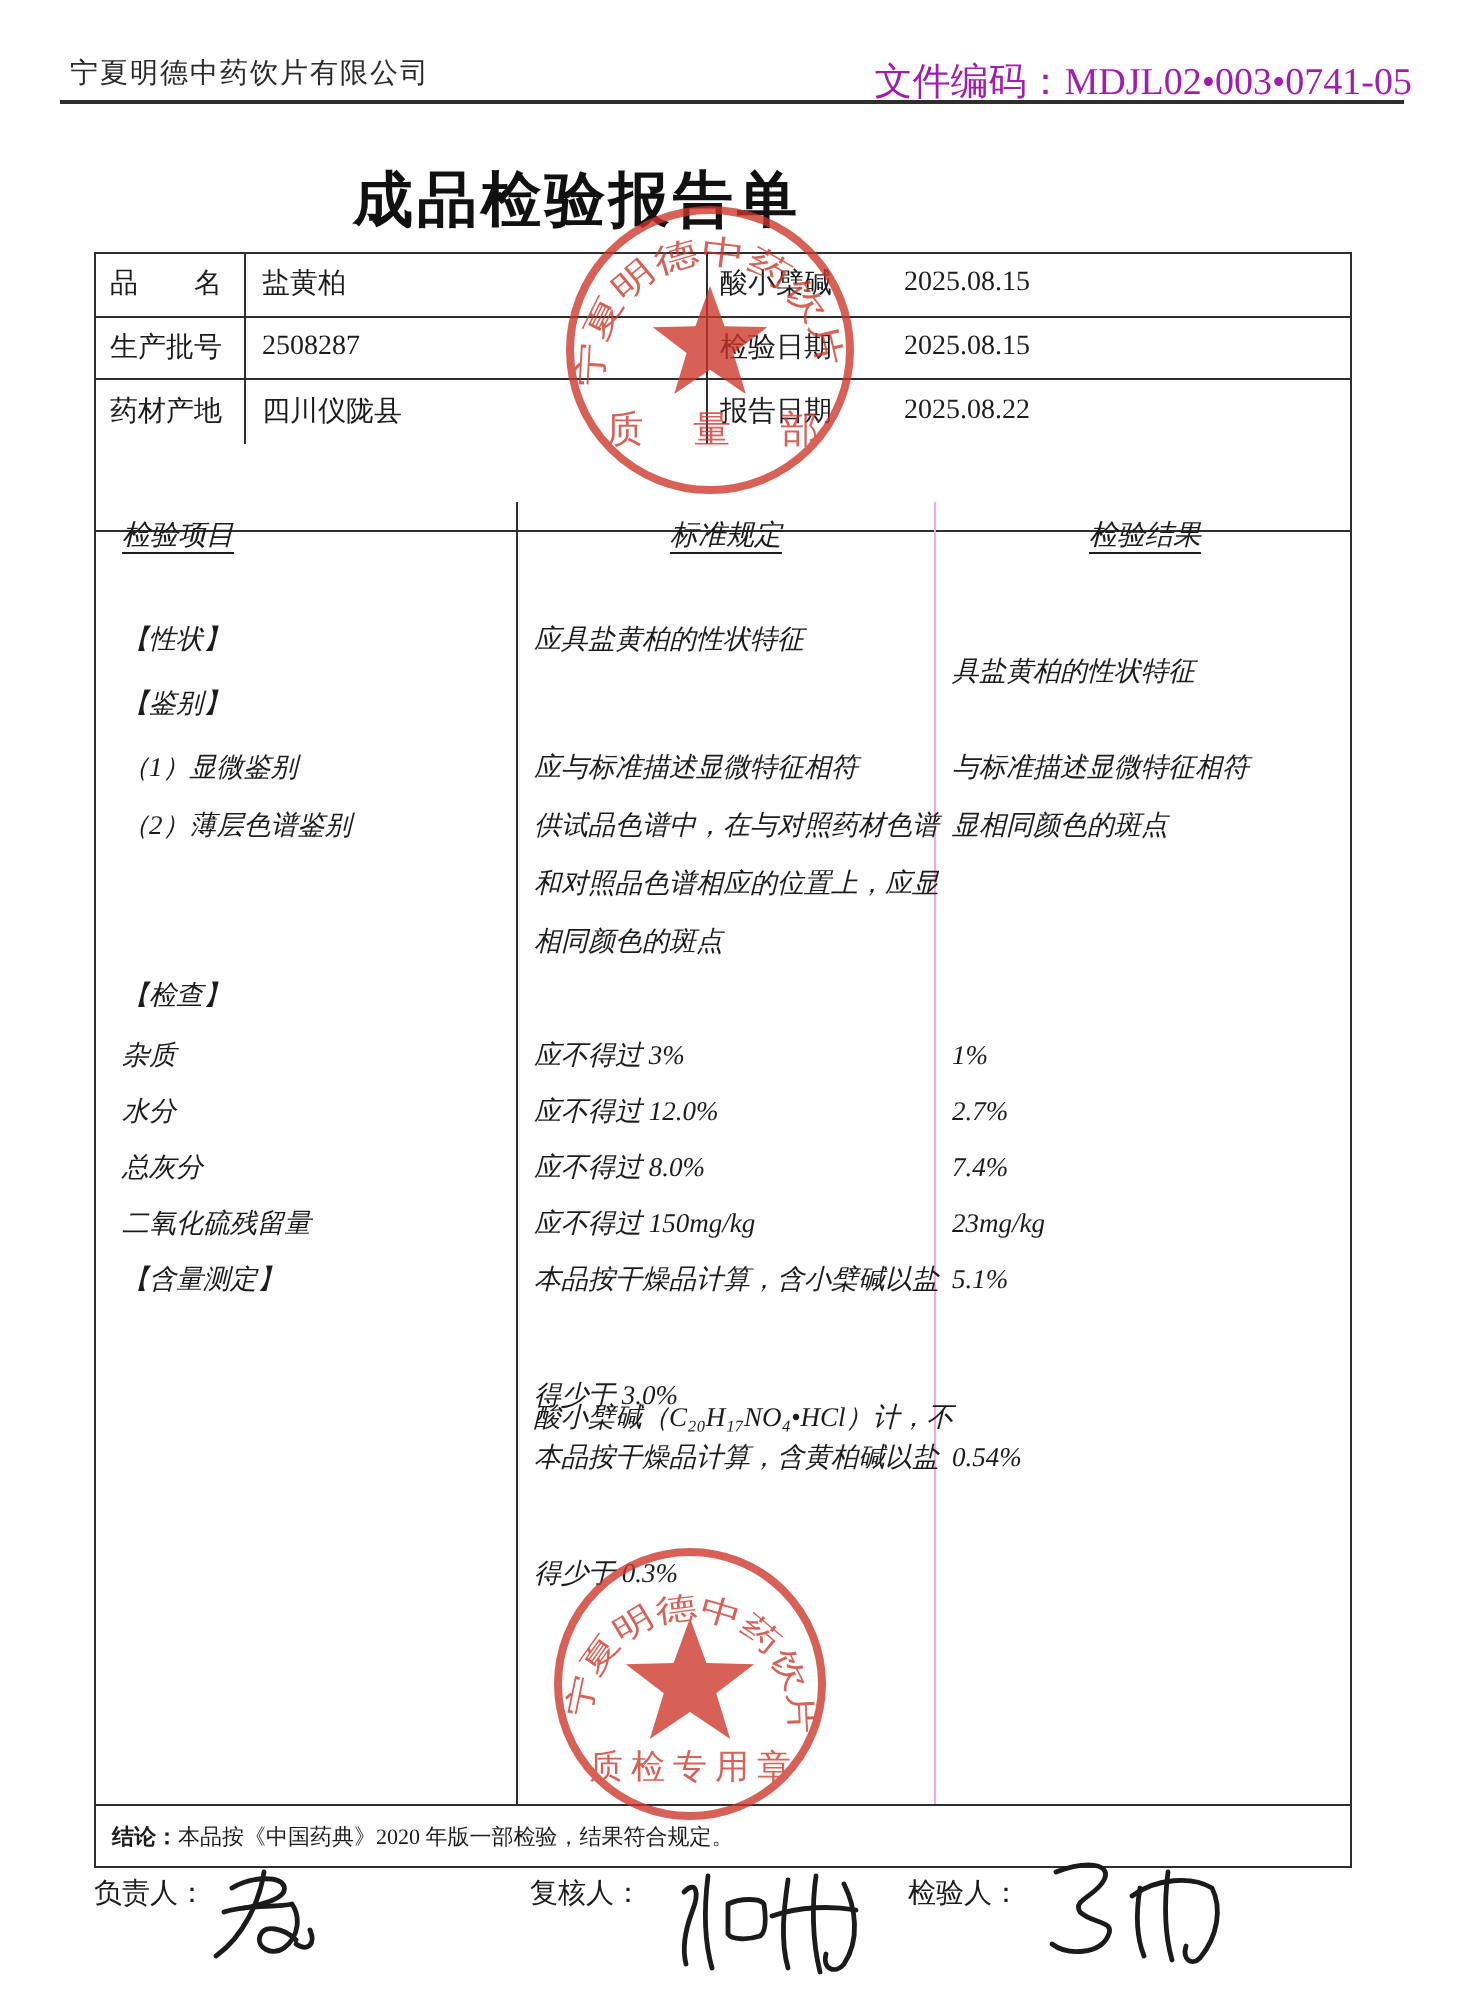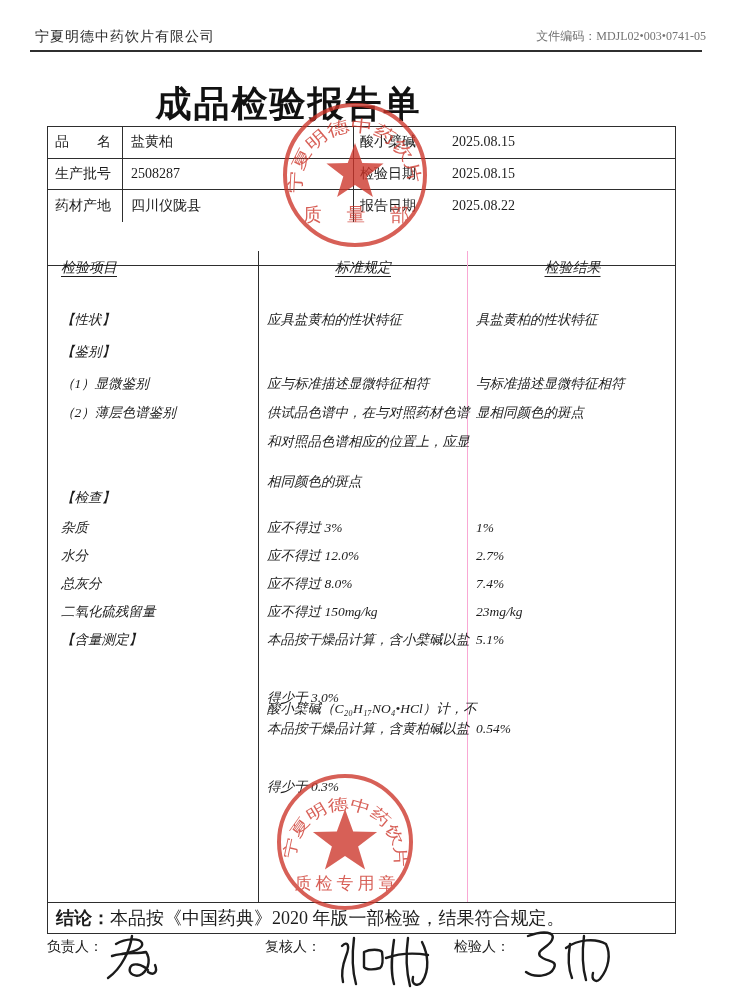--- a/index.html
+++ b/index.html
@@ -3,25 +3,25 @@
 <meta charset="utf-8">
 <style>
   * { margin:0; padding:0; box-sizing:border-box; }
   html,body { width:729px; height:1000px; background:#ffffff; }
   body { font-family:"Liberation Serif","DejaVu Serif",serif; color:#1c1c1c; overflow:hidden; }
   .page { position:relative; width:729px; height:1000px; background:#fff; }
 
   
   .hdr { position:absolute; left:30px; top:24px; width:676px; height:28px; }
   .hdr-company { position:absolute; left:5px; top:4px; font-size:14px; letter-spacing:1px; color:#2a2a2a; }
-  .hdr-code { position:absolute; right:0; top:4px; font-size:12px; color:#737373; }
+  .hdr-code { position:absolute; right:0; top:4px; font-size:19px; color:#a21caf; }
   .hdr-rule { position:absolute; left:30px; top:50px; width:672px; height:2px; background:#2f2f2f; }
 
   .doc-title { position:absolute; left:0; top:80px; width:577px; text-align:center;
-               font-size:36px; font-weight:bold; letter-spacing:2px; color:#111; }
+               font-size:30px; font-weight:bold; letter-spacing:2px; color:#111; }
 
   
   .info-table { position:absolute; left:47px; top:126px; width:629px; height:140px;
                 border:1px solid #2e2e2e; font-size:14px; }
   .irow { position:relative; display:flex; height:31.5px; border-bottom:1px solid #2e2e2e; }
   .irow:last-child { border-bottom:none; }
   .ic { display:flex; align-items:center; height:100%; white-space:pre; }
   .ic-a { width:75px; border-right:1px solid #2e2e2e; padding-left:7px; }
   .ic-b { width:231px; border-right:1px solid #2e2e2e; padding-left:8px; }
   .ic-ab { width:306px; border-right:1px solid #2e2e2e; padding-left:7px; }
@@ -40,21 +40,21 @@
   .mhead-1 { left:13px; }
   .mhead-c { left:0; width:100%; text-align:center; }
   .tline { position:absolute; white-space:nowrap; line-height:18px; }
   .mcol-1 .tline { left:13px; }
   .mcol-2 .tline { left:8px; }
   .mcol-3 .tline { left:8px; }
 
   
   .conclusion { position:absolute; left:47px; top:902px; width:629px; height:32px;
                 border:1px solid #2e2e2e; display:flex; align-items:center;
-                padding-left:8px; font-size:18px; }
+                padding-left:8px; font-size:11px; }
   .conclusion .clabel { font-weight:bold; }
 
   
   .sig-label { position:absolute; font-size:14px; white-space:nowrap; }
   .sig-svg { position:absolute; }
   .sig-svg path { fill:none; stroke:#1b1b1b; stroke-width:2.4; stroke-linecap:round; stroke-linejoin:round; }
 
   
   .stamp { position:absolute; opacity:0.78; pointer-events:none; }
   .stamp text { font-family:"Liberation Serif","DejaVu Serif",serif; }
@@ -112,34 +112,34 @@
         <div class="tline" style="top: 324px;">总灰分</div>
         <div class="tline" style="top: 352px;">二氧化硫残留量</div>
         <div class="tline" style="top: 380px;">【含量测定】</div>
       </div>
     <div class="mcol mcol-2">
       <div class="mhead mhead-c">标准规定</div>
     <div class="tline" style="top: 60px;">应具盐黄柏的性状特征</div>
         <div class="tline" style="top: 124px;">应与标准描述显微特征相符</div>
         <div class="tline" style="top: 153px;">供试品色谱中，在与对照药材色谱</div>
         <div class="tline" style="top: 182px;">和对照品色谱相应的位置上，应显</div>
-        <div class="tline" style="top: 222px;">相同颜色的斑点</div>
+        <div class="tline" style="top: 211px;">相同颜色的斑点</div>
         <div class="tline" style="top: 268px;">应不得过 3%</div>
         <div class="tline" style="top: 296px;">应不得过 12.0%</div>
         <div class="tline" style="top: 324px;">应不得过 8.0%</div>
         <div class="tline" style="top: 352px;">应不得过 150mg/kg</div>
         <div class="tline" style="top: 380px;">本品按干燥品计算，含小檗碱以盐</div>
         <div class="tline" style="top: 409px; margin-top: 40px;">酸小檗碱（C₂₀H₁₇NO₄•HCl）计，不</div>
         <div class="tline" style="top: 438px;">得少于 3.0%</div>
         <div class="tline" style="top: 469px;">本品按干燥品计算，含黄柏碱以盐</div>
         <div class="tline" style="top: 527px;">得少于 0.3%</div>
       </div>
     <div class="mcol mcol-3">
       <div class="mhead mhead-c">检验结果</div>
-    <div class="tline" style="top: 60px; text-align: right;">具盐黄柏的性状特征</div>
+    <div class="tline" style="top: 76px; text-align: right;">具盐黄柏的性状特征</div>
         <div class="tline" style="top: 124px;">与标准描述显微特征相符</div>
         <div class="tline" style="top: 153px;">显相同颜色的斑点</div>
         <div class="tline" style="top: 268px;">1%</div>
         <div class="tline" style="top: 296px;">2.7%</div>
         <div class="tline" style="top: 324px;">7.4%</div>
         <div class="tline" style="top: 352px;">23mg/kg</div>
         <div class="tline" style="top: 380px;">5.1%</div>
         <div class="tline" style="top: 469px;">0.54%</div>
       </div>
   </div>

